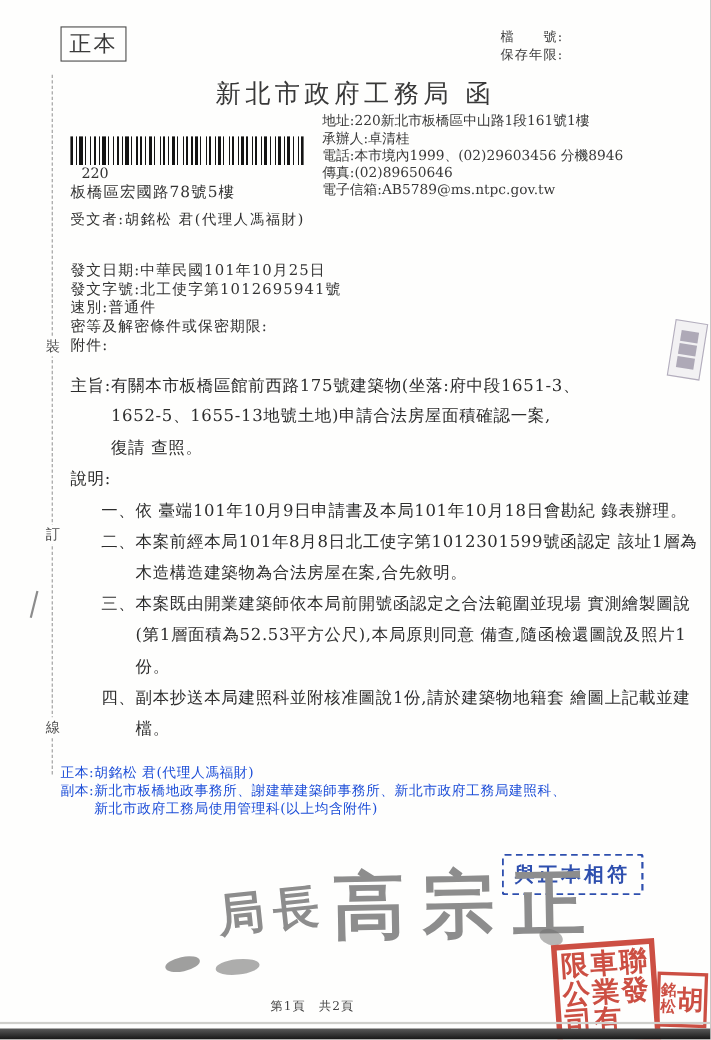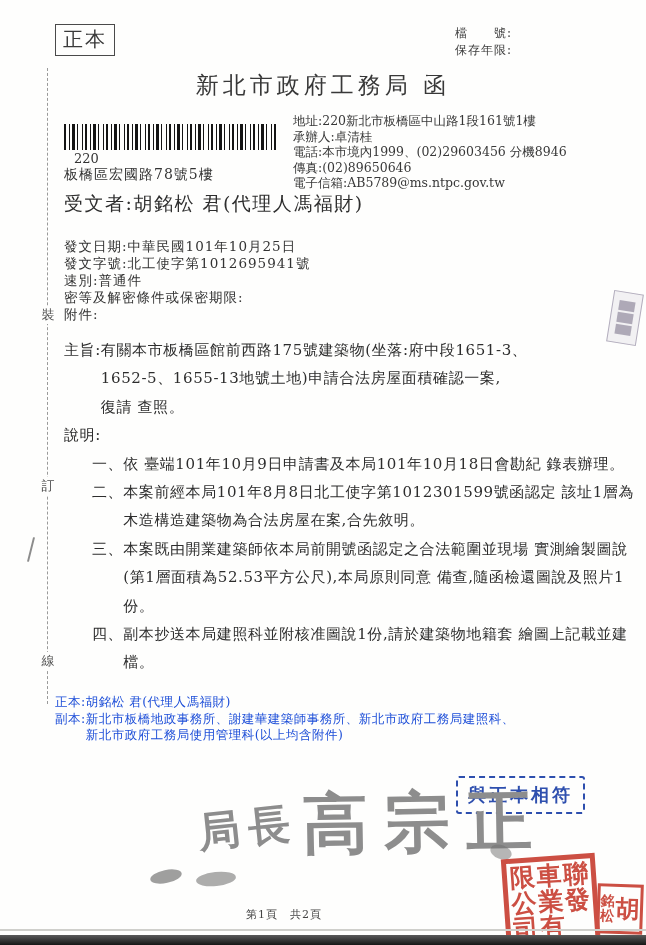--- a/index.html
+++ b/index.html
@@ -23,31 +23,31 @@
     position:absolute;left:455px;top:25px;
     font-size:12px;line-height:17px;color:#3c3c3c;letter-spacing:1px;
   }
   .doc-title{
     position:absolute;left:0;right:0;top:70px;
     text-align:center;
     font-size:23px;letter-spacing:4px;color:#383838;
   }
   .agency-info{
     position:absolute;left:293px;top:102px;
-    font-size:12.5px;line-height:15.5px;color:#383838;margin-top:11px;
+    font-size:12.5px;line-height:15.5px;color:#383838;
   }
   
   .barcode{
     position:absolute;left:64px;top:124px;width:212px;height:26px;
     background:
       repeating-linear-gradient(90deg,#141414 0 2px,transparent 2px 5px,#141414 5px 6px,transparent 6px 8px,#141414 8px 11px,transparent 11px 13px,#141414 13px 14px,transparent 14px 18px,#141414 18px 19px,transparent 19px 21px);
   }
   .postal-code{position:absolute;left:74px;top:151px;font-size:13px;color:#333;}
   .recipient-address{position:absolute;left:64px;top:166px;font-size:14px;letter-spacing:1px;color:#333;}
-  .recipient-line{position:absolute;left:64px;top:191px;font-size:19px;letter-spacing:1.5px;color:#2e2e2e;}
+  .recipient-line{position:absolute;left:64px;top:191px;font-size:13px;letter-spacing:1.5px;color:#2e2e2e;}
   
   .meta-block{
     position:absolute;left:64px;top:238px;
     font-size:13.5px;line-height:17px;letter-spacing:1px;color:#333;
   }
   
   .body-block{
     position:absolute;left:64px;top:336px;width:572px;
     font-size:15px;line-height:28.4px;letter-spacing:0.6px;color:#2d2d2d;
   }

